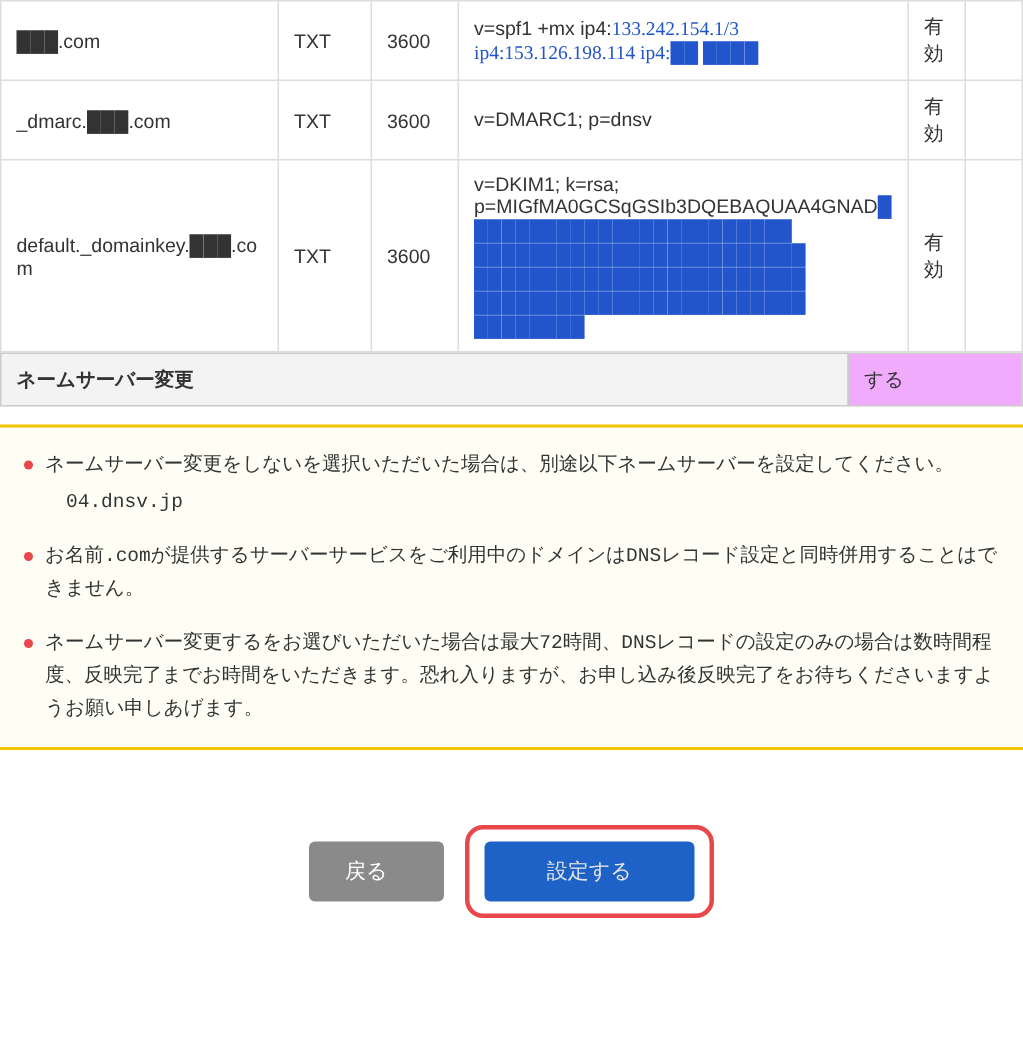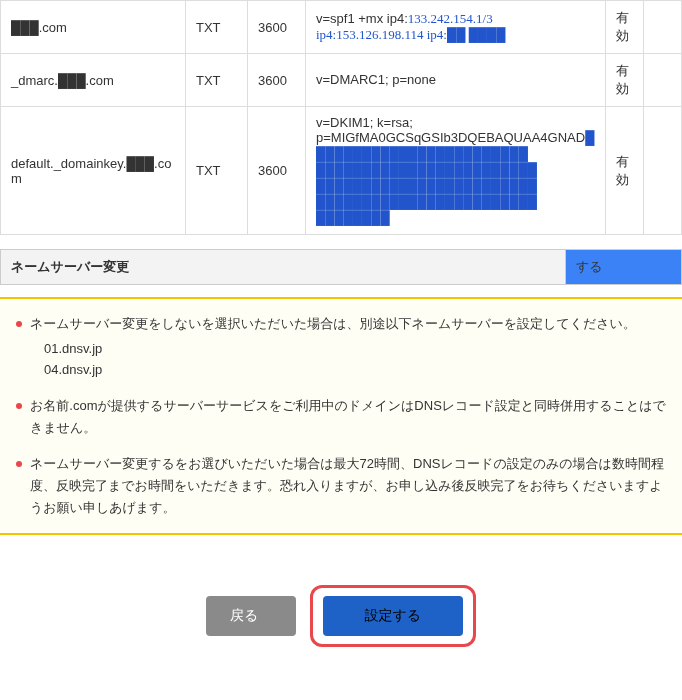--- a/index.html
+++ b/index.html
@@ -27,44 +27,43 @@
   }
   .col-host { width: 185px; }
   .col-type { width: 62px; }
   .col-ttl  { width: 58px; }
   .col-val  { }
   .col-stat { width: 38px; }
   .col-act  { width: 38px; }
   .val-blue { color: #2255cc; font-family: Liberation Serif, serif; }
   .ns-bar {
     display: flex;
-    margin-top: 14px;
     border: 1px solid #ccc;
     background: #f3f3f3;
     gap: 36px;
   }
   .ns-bar .label {
     flex: 1;
     padding: 8px 10px;
     font-weight: bold;
   }
   .ns-bar .value {
     width: 116px;
     border-left: 1px solid #ccc;
     padding: 8px 10px;
-    background: #3b82f6;
+    background: #f0abfc;
   }
   .notice {
     margin-top: 12px;
     border-top: 2px solid #f3c200;
     border-bottom: 2px solid #f3c200;
     background: #fffef5;
     padding: 14px 16px;
   }
-  .notice ul { list-style: none; margin: 0; padding: 0; }
+  .notice ul { list-style: none; margin: 0; padding: 0; font-family: Liberation Mono, monospace; }
   .notice > ul > li {
     position: relative;
     padding-left: 14px;
     margin-bottom: 14px;
     line-height: 1.7;
   }
   .notice > ul > li:last-child { margin-bottom: 0; }
   .notice > ul > li::before {
     content: "";
     position: absolute;
@@ -91,21 +90,21 @@
     vertical-align: middle;
   }
   .btn-back {
     background: #8a8a8a;
     color: #fff;
     margin-right: 10px;
     padding-left: 12px;
   }
   .btn-submit {
     background: #1e62c8;
-    color: #000000;
+    color: #e5e5e5;
     min-width: 140px;
   }
   .highlight-ring {
     display: inline-block;
     border: 3px solid #e8474c;
     border-radius: 12px;
     padding: 8px 10px;
   }
 </style>
 </head>
@@ -129,21 +128,21 @@
         <span>v=spf1 +mx ip4:</span><span class="val-blue">133.242.154.1/3 ip4:153.126.198.114   ip4:██ ████</span>
       </td>
       <td>有効</td>
       <td></td>
     </tr>
     <tr>
       <td>_dmarc.███.com</td>
       <td>TXT</td>
       <td>3600</td>
       <td>
-        <span>v=DMARC1; p=none</span><span class="val-blue"></span>
+        <span>v=DMARC1; p=dnsv</span><span class="val-blue"></span>
       </td>
       <td>有効</td>
       <td></td>
     </tr>
     <tr>
       <td>default._domainkey.███.com</td>
       <td>TXT</td>
       <td>3600</td>
       <td>
         <span>v=DKIM1; k=rsa; p=MIGfMA0GCSqGSIb3DQEBAQUAA4GNAD</span><span class="val-blue">████████████████████████ ████████████████████████ ████████████████████████ ████████████████████████ ████████</span>
@@ -157,21 +156,20 @@
 <div class="ns-bar">
   <div class="label">ネームサーバー変更</div>
   <div class="value">する</div>
 </div>
 
 <div class="notice">
   <ul>
     <li>
       <span>ネームサーバー変更をしないを選択いただいた場合は、別途以下ネームサーバーを設定してください。</span>
       <div class="nslist">
-        <div>01.dnsv.jp</div>
         <div>04.dnsv.jp</div>
       </div>
     </li>
     <li>
       <span>お名前.comが提供するサーバーサービスをご利用中のドメインはDNSレコード設定と同時併用することはできません。</span><br>
     </li>
     <li>
       <span>ネームサーバー変更するをお選びいただいた場合は最大72時間、DNSレコードの設定のみの場合は数時間程度、反映完了までお時間をいただきます。恐れ入りますが、お申し込み後反映完了をお待ちくださいますようお願い申しあげます。</span>
     </li>
   </ul>

